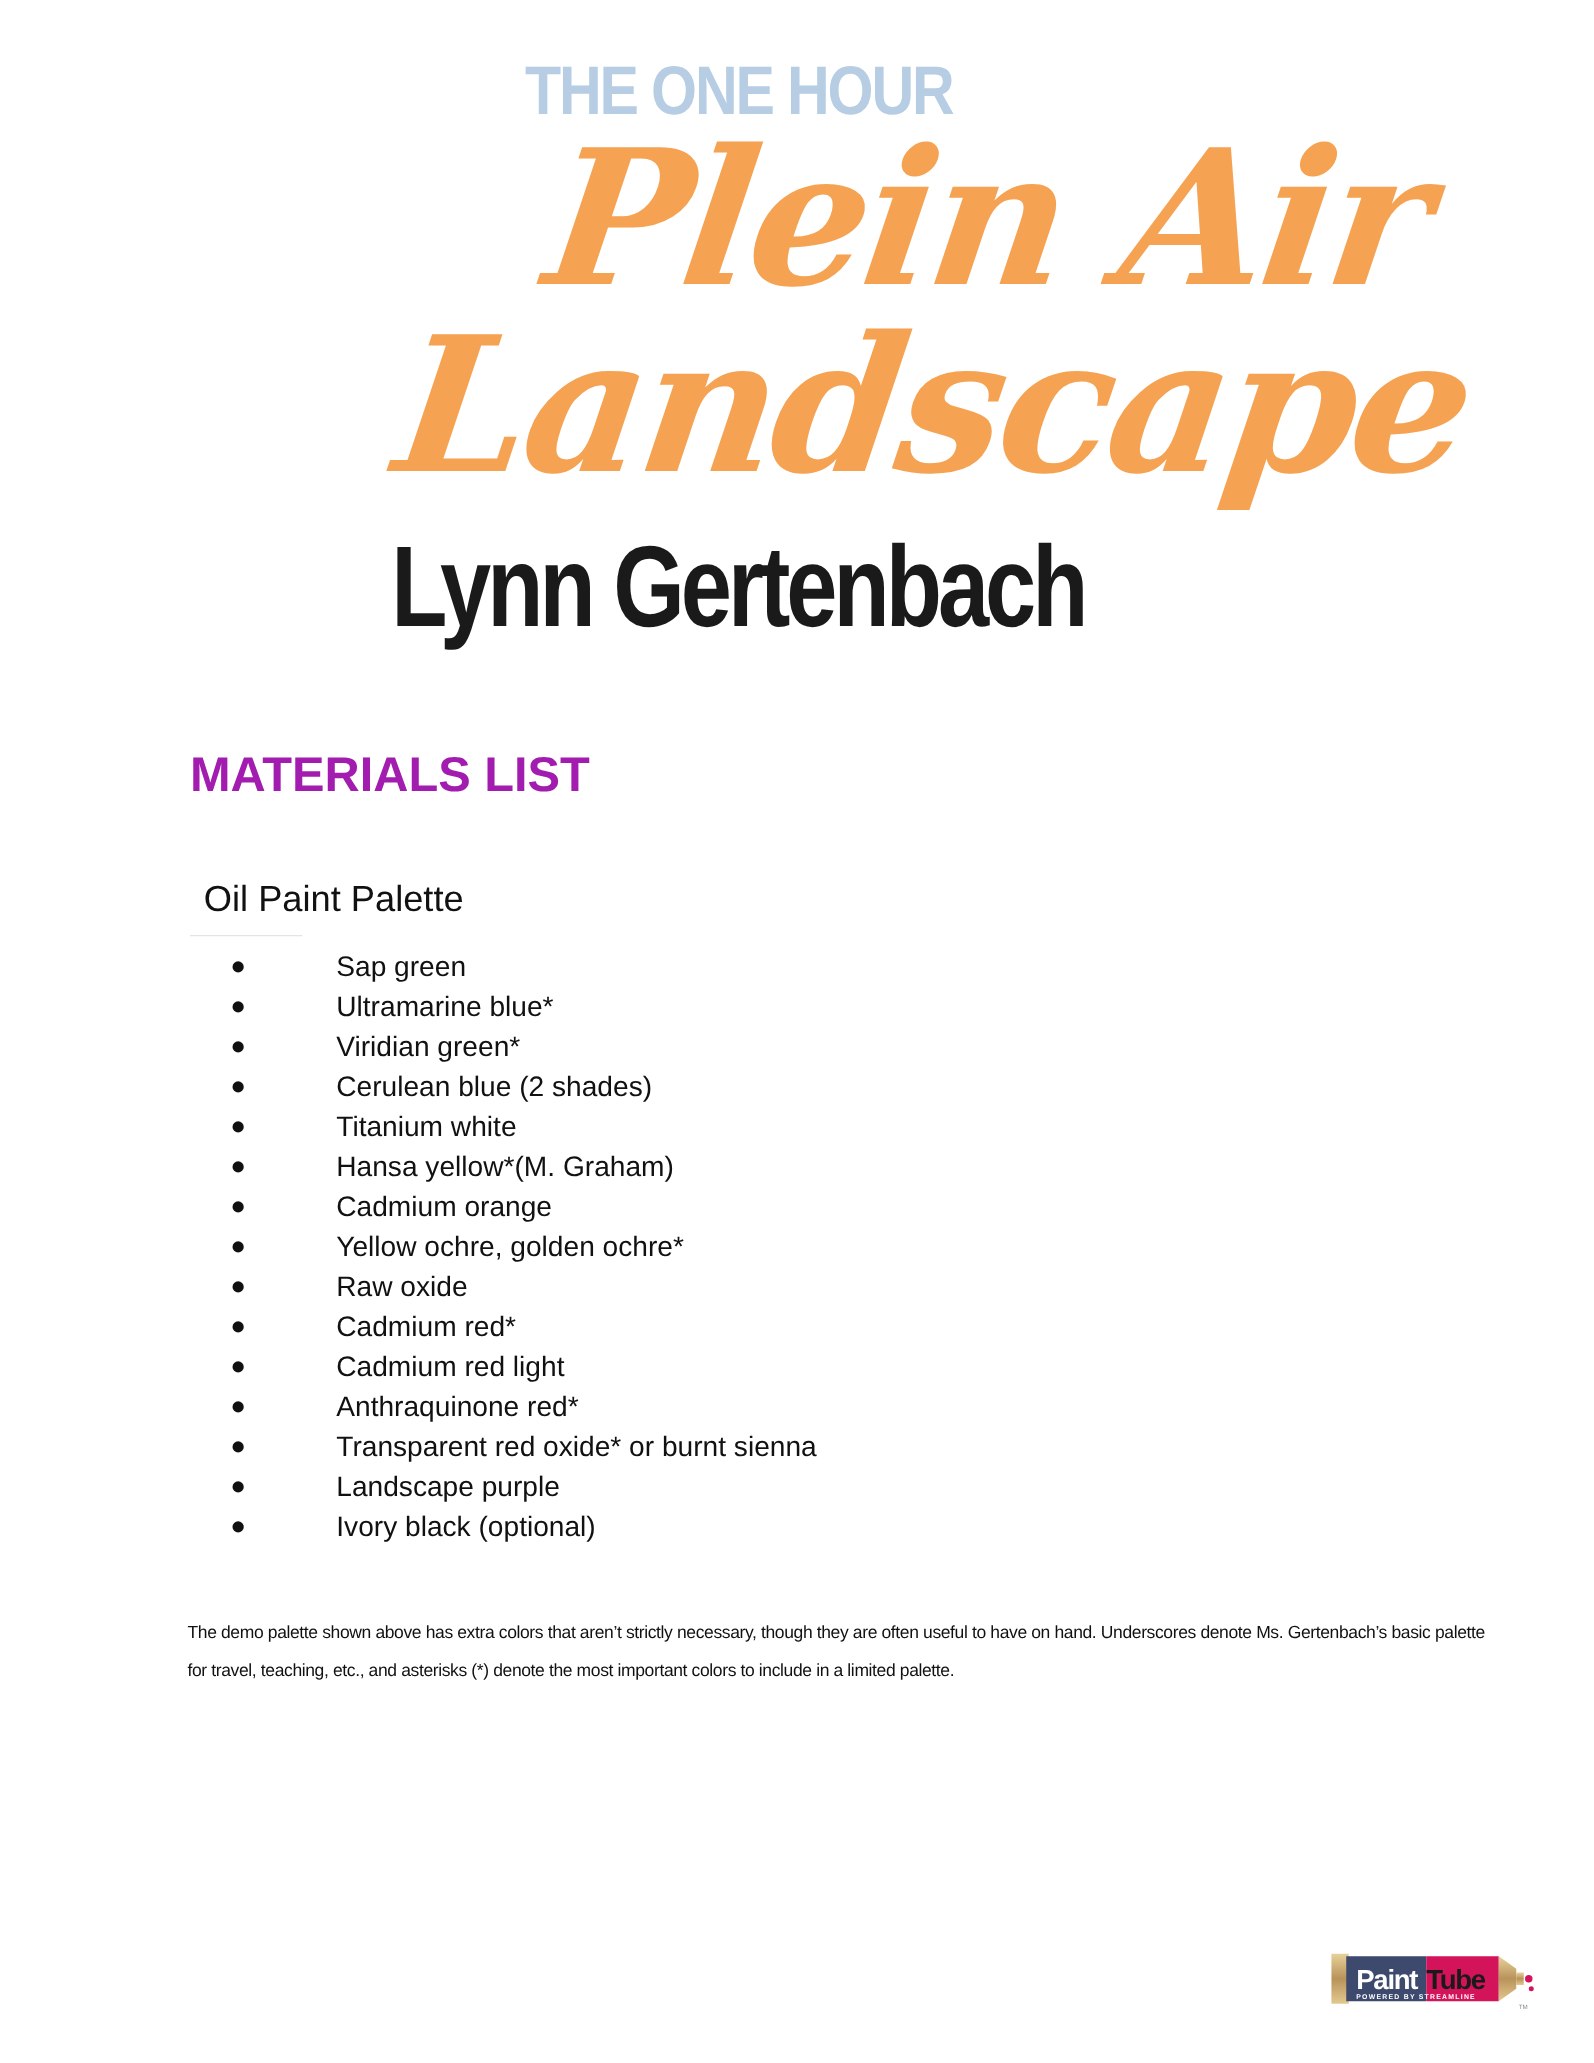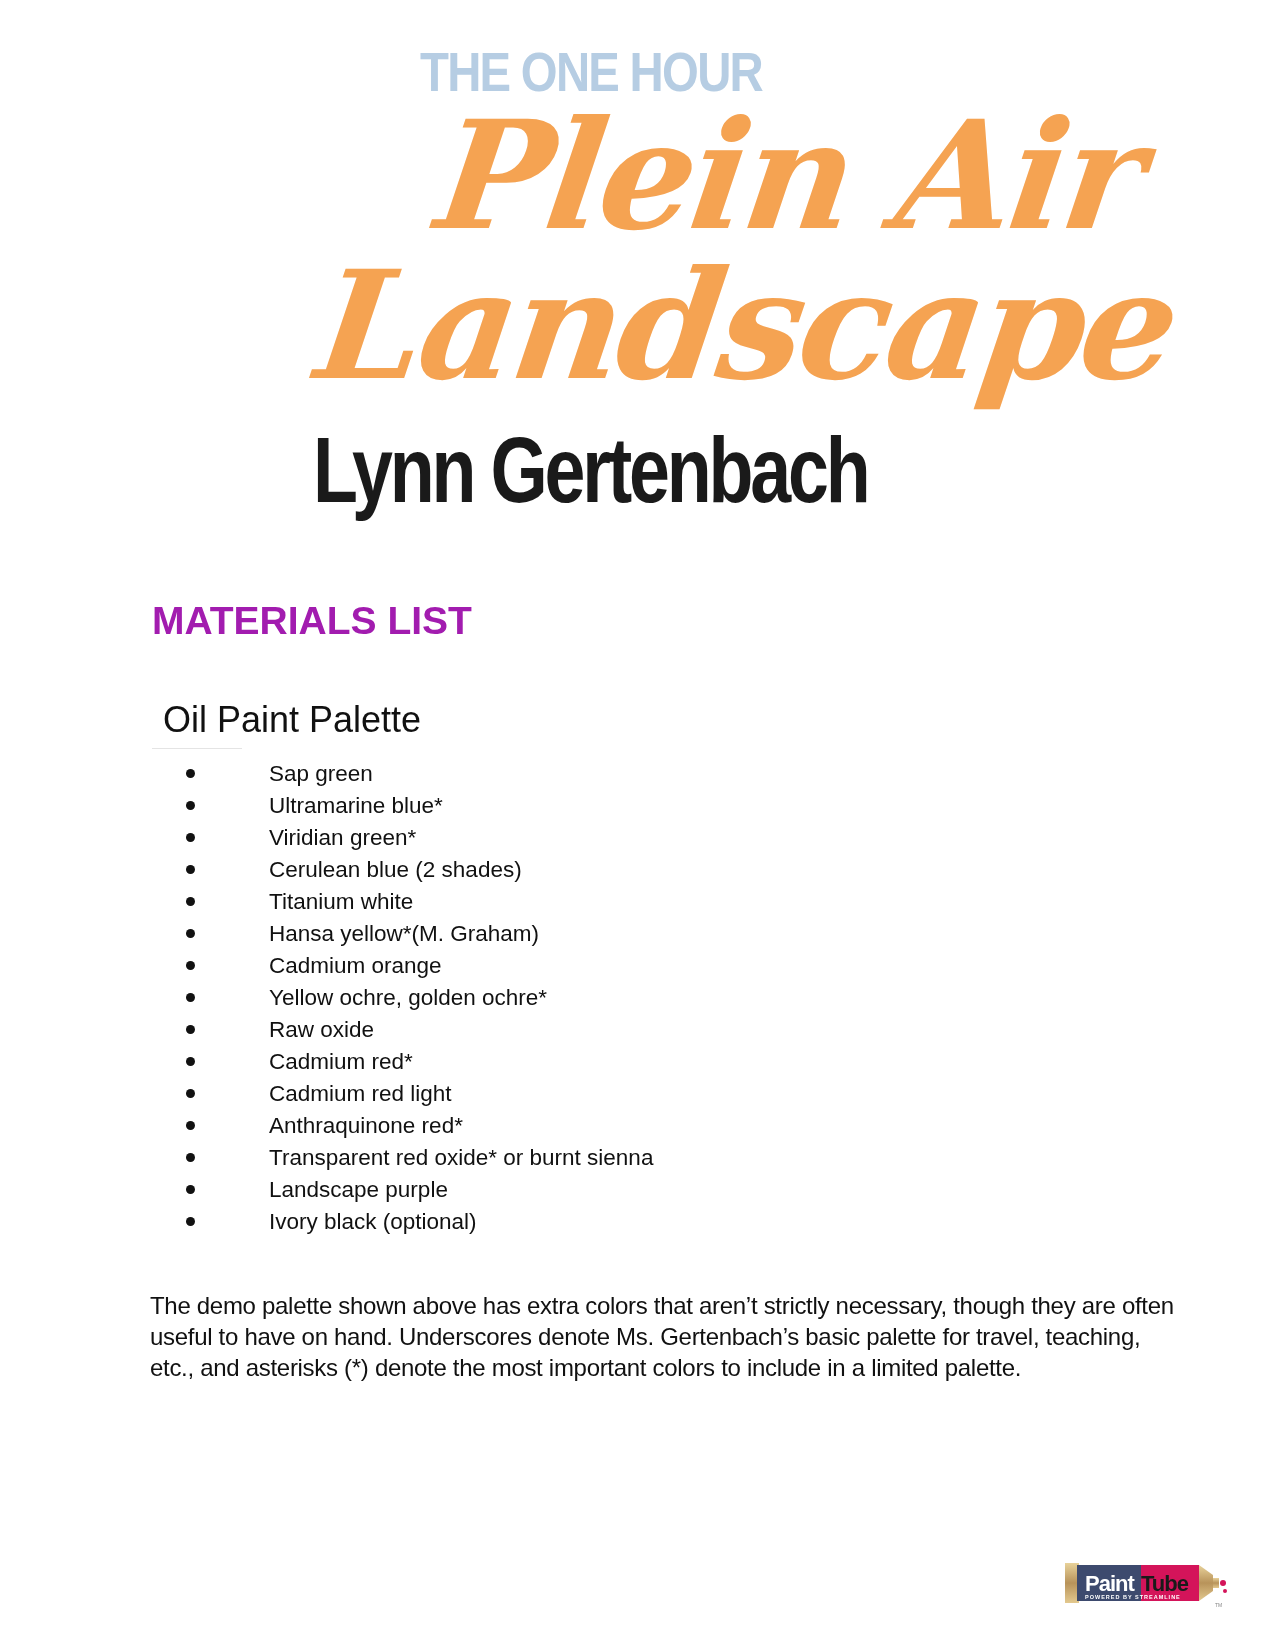--- a/index.html
+++ b/index.html
@@ -27,21 +27,21 @@
     }
 
     .h-materials {
       left:152px; top:598px;
       font-family:"Liberation Sans", sans-serif; font-weight:bold;
       font-size:39px; line-height:46px; color:#a21caf; white-space:nowrap;
     }
     .h-palette {
       left:163px; top:702px;
       font-family:"Liberation Sans", sans-serif;
-      font-size:36px; line-height:36px; color:#111; white-space:nowrap;
+      font-size:29px; line-height:36px; color:#111; white-space:nowrap;
     }
     .faint-rule {
       left:152px; top:748px; width:90px; height:1px; background:#e4e4e4;
     }
 
     .paint-list {
       left:0; top:758px; margin:0; padding:0; list-style:none;
     }
     .paint-list li {
       position:relative; height:32px;
@@ -49,21 +49,21 @@
       color:#111; white-space:nowrap;
     }
     .paint-list .bullet {
       position:absolute; left:186px; top:11px; width:9px; height:9px;
       border-radius:50%; background:#111;
     }
     .paint-list .txt { position:absolute; left:225px; top:0;margin-left:44px; }
 
     .note {
       left:150px; top:1290px; width:1040px;
-      font-family:"Liberation Sans", sans-serif; font-size:24px; line-height:31px;
+      font-family:"Liberation Sans", sans-serif; font-size:14px; line-height:31px;
       color:#111; letter-spacing:-0.3px;
     }
 
     .logo {
       left:1065px; top:1555px; width:165px; height:58px;
     }
   </style>
 </head>
 <body>
 

